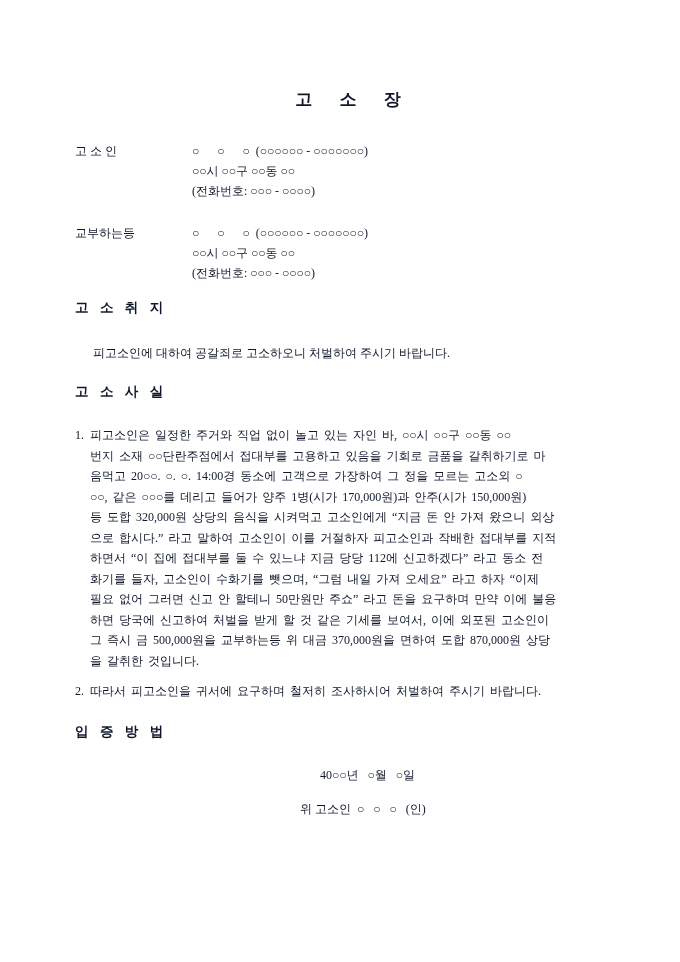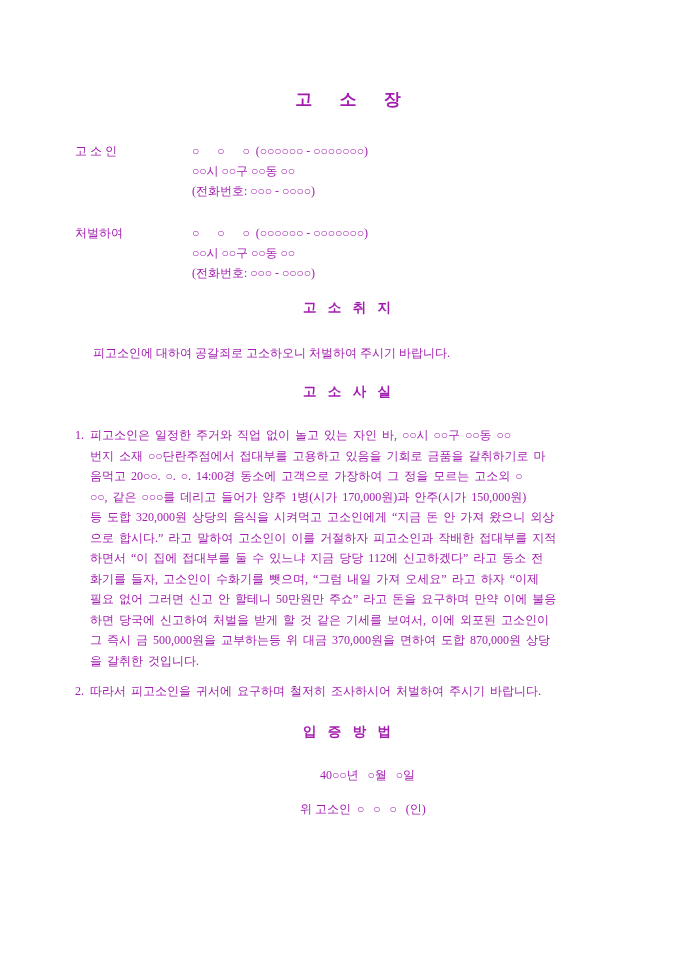--- a/index.html
+++ b/index.html
@@ -2,21 +2,21 @@
 <html><head>
 <meta charset="utf-8">
 <style>
   html, body { margin: 0; padding: 0; background: #ffffff; }
   .page {
     position: relative;
     width: 680px;
     height: 962px;
     box-sizing: border-box;
     background: #ffffff;
-    color: #a21caf;
+    color: #0f172a;
     font-family: "Liberation Serif", "DejaVu Serif", serif;
     font-size: 12px;
     padding: 88px 58px 0 75px;
     overflow: hidden;
   }
   .title {
     margin: 0 0 30px 0;
     font-size: 17px;
     font-weight: bold;
     text-align: center;
@@ -29,21 +29,20 @@
     margin-bottom: 22px;
     gap: 44px;
   }
   .party.accused { margin-bottom: 16px; }
   .party-label { flex: none; width: 73px; white-space: pre; }
   .party-info div { white-space: pre; }
   .heading {
     margin: 0;
     font-size: 13.5px;
     font-weight: bold;
-    text-align: center;
     white-space: pre;
     letter-spacing: 3px;
     word-spacing: 2px;
     line-height: 18px;
   }
   .h-purpose  { margin-bottom: 26px; }
   .h-facts    { margin-bottom: 24px; }
   .h-evidence { margin-bottom: 24px; }
   .plain {
     margin: 6px;
@@ -88,21 +87,21 @@
   <div class="party">
     <div class="party-label">고 소 인</div>
     <div class="party-info">
       <div>○      ○      ○  (○○○○○○ - ○○○○○○○)</div>
       <div>○○시 ○○구 ○○동 ○○</div>
       <div>(전화번호: ○○○ - ○○○○)</div>
     </div>
   </div>
 
   <div class="party accused">
-    <div class="party-label">처벌하여</div>
+    <div class="party-label">교부하는등</div>
     <div class="party-info">
       <div>○      ○      ○  (○○○○○○ - ○○○○○○○)</div>
       <div>○○시 ○○구 ○○동 ○○</div>
       <div>(전화번호: ○○○ - ○○○○)</div>
     </div>
   </div>
 
   <h2 class="heading h-purpose">고 소 취 지</h2>
   <p class="plain purpose-body">피고소인에 대하여 공갈죄로 고소하오니 처벌하여 주시기 바랍니다.</p>
 

